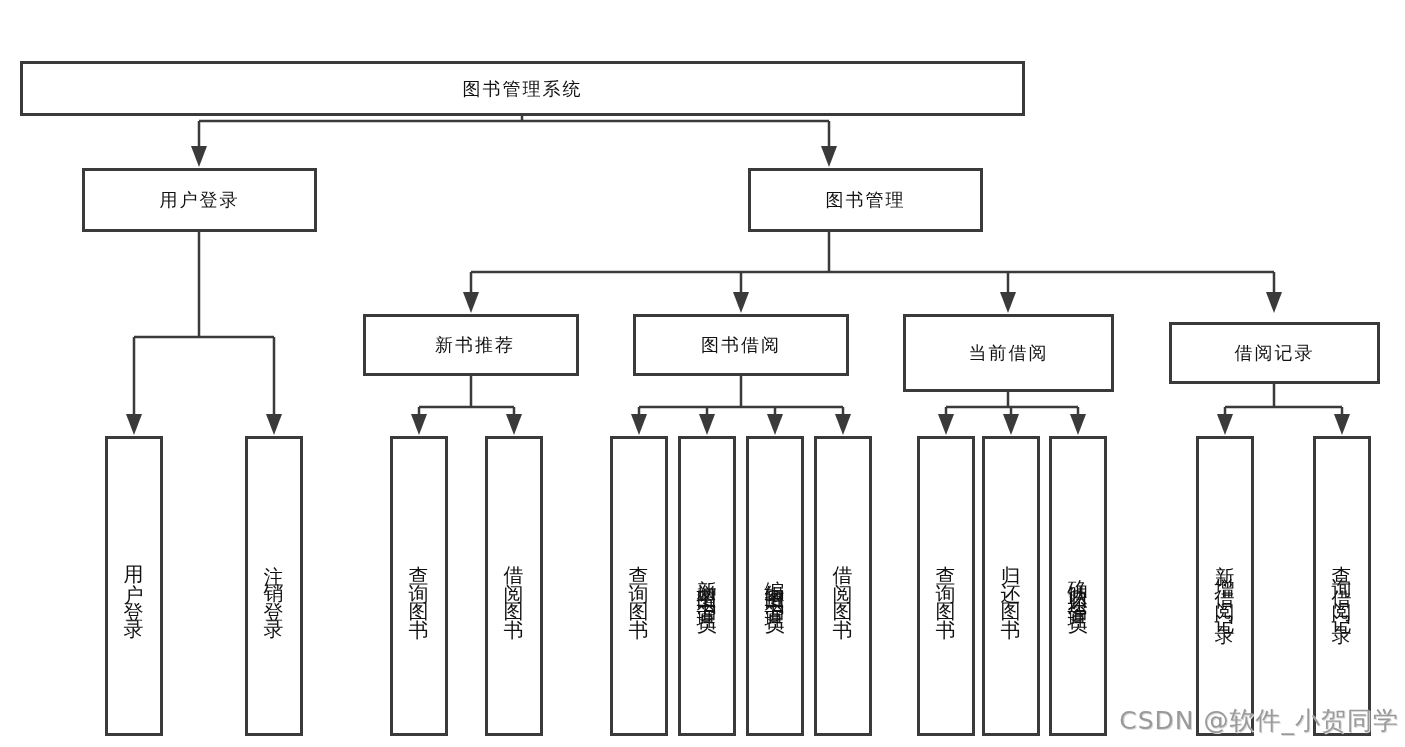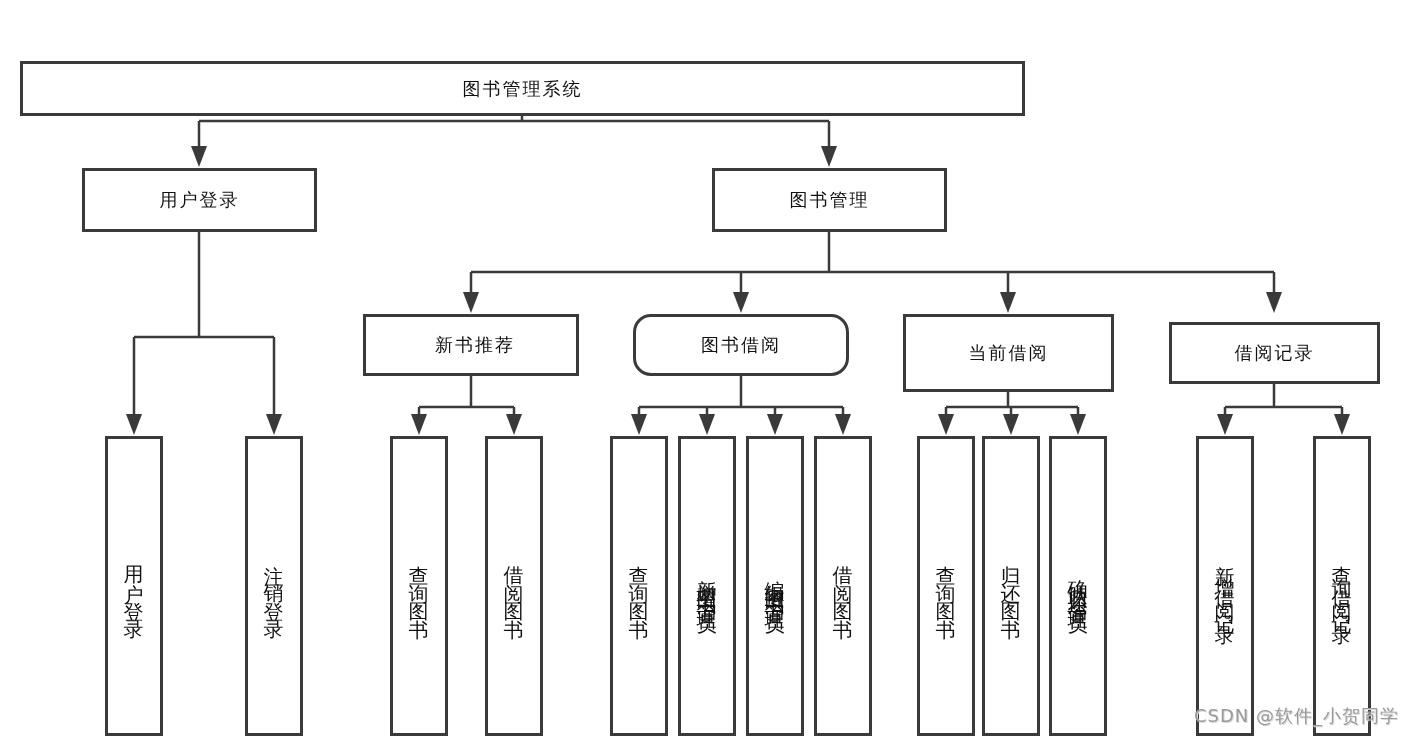--- a/index.html
+++ b/index.html
@@ -26,23 +26,23 @@
     align-items: center;
     justify-content: center;
     z-index: 1;
     color: #111111;
     font-size: 18px;
     font-weight: 500;
     letter-spacing: 2px;
   }
   .node-root   { left: 20px;  top: 13px;  width: 1005px; height: 55px; margin-top: 48px; }
   .node-l2a    { left: 82px;  top: 168px; width: 235px;  height: 64px; }
-  .node-l2b    { left: 712px; top: 168px; width: 235px;  height: 64px; }
+  .node-l2b    { left: 748px; top: 168px; width: 235px;  height: 64px; }
   .node-l3a    { left: 363px; top: 314px; width: 216px;  height: 62px; padding-left: 8px; }
-  .node-l3b    { left: 633px; top: 314px; width: 216px;  height: 62px; border-radius: 18px; }
+  .node-l3b    { left: 633px; top: 314px; width: 216px;  height: 62px; }
   .node-l3c    { left: 903px; top: 314px; width: 211px;  height: 78px; }
   .node-l3d    { left: 1169px;top: 314px; width: 211px;  height: 62px; margin-top: 8px; }
   .leaf {
     position: absolute;
     top: 436px;
     width: 58px;
     height: 300px;
     box-sizing: border-box;
     border: 3px solid #3a3a3a;
     background: #ffffff;
@@ -74,21 +74,21 @@
   .lf10 { left: 982px; }
   .lf11 { left: 1049px; }
   .lf12 { left: 1196px; }
   .lf13 { left: 1313px; }
   .watermark {
     position: absolute;
     right: 6px;
     top: 704px;
     z-index: 2;
     color: #9a9a9a;
-    font-size: 18px;
+    font-size: 25px;
     letter-spacing: 1px;
     text-shadow: 1px 1px 0 #d8d8d8;
   }
 </style>
 </head>
 <body>
 
 <div class="canvas">
 
   <svg class="connectors" viewBox="0 0 1405 747" xmlns="http://www.w3.org/2000/svg">

